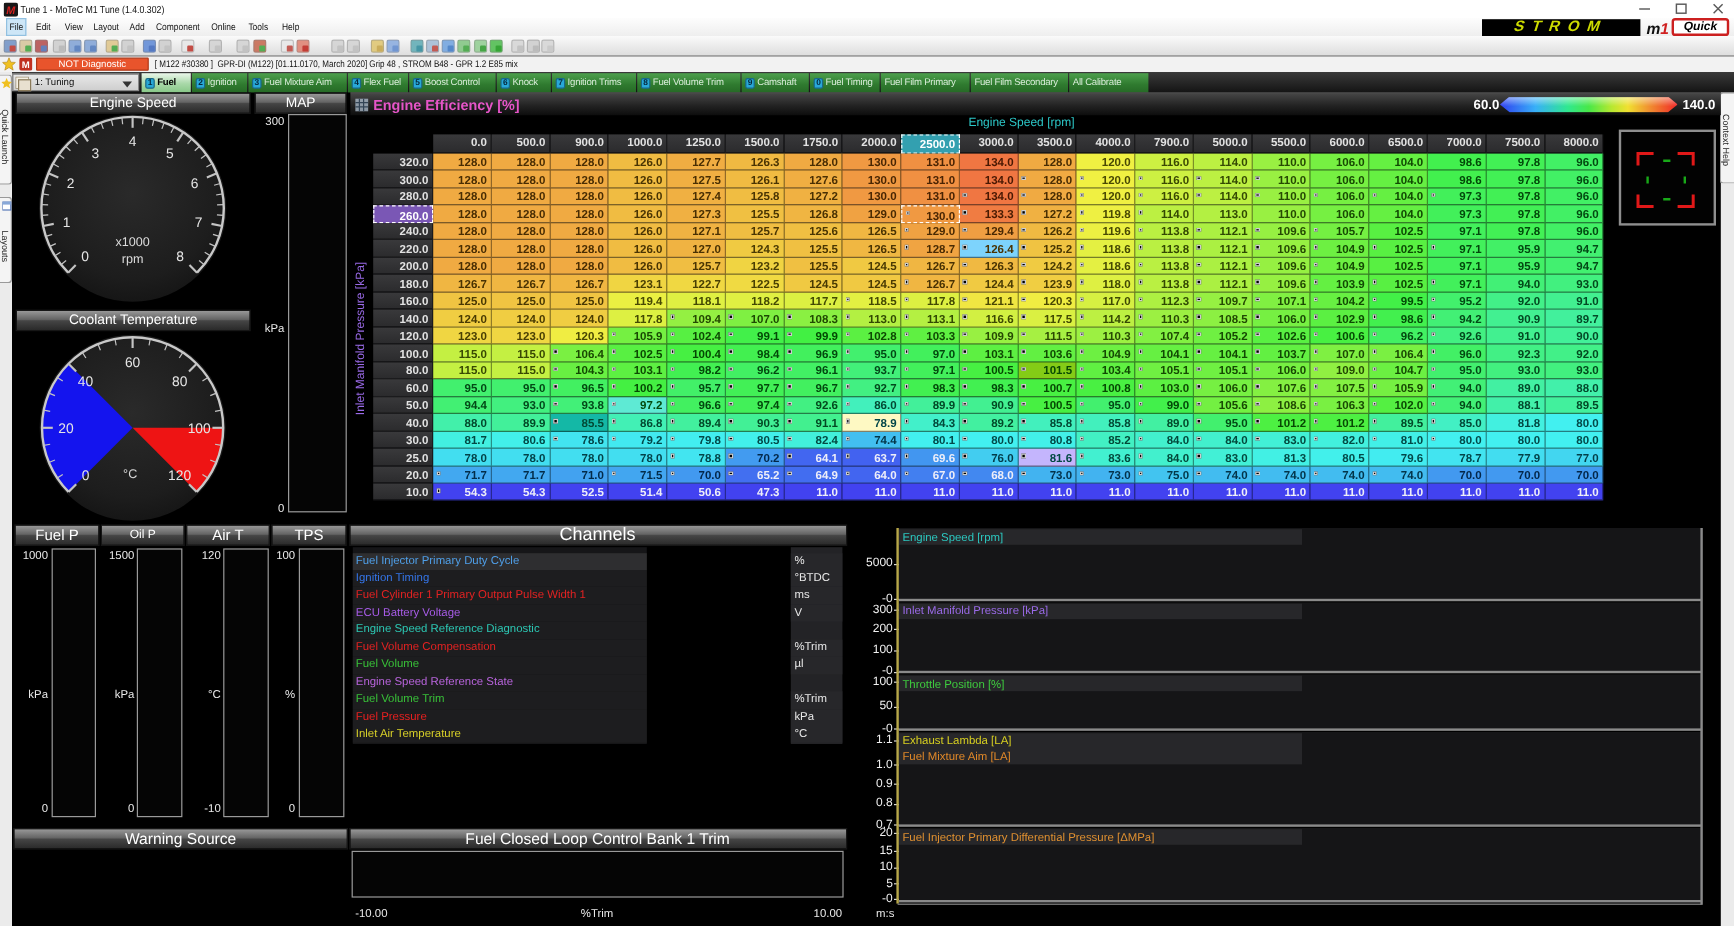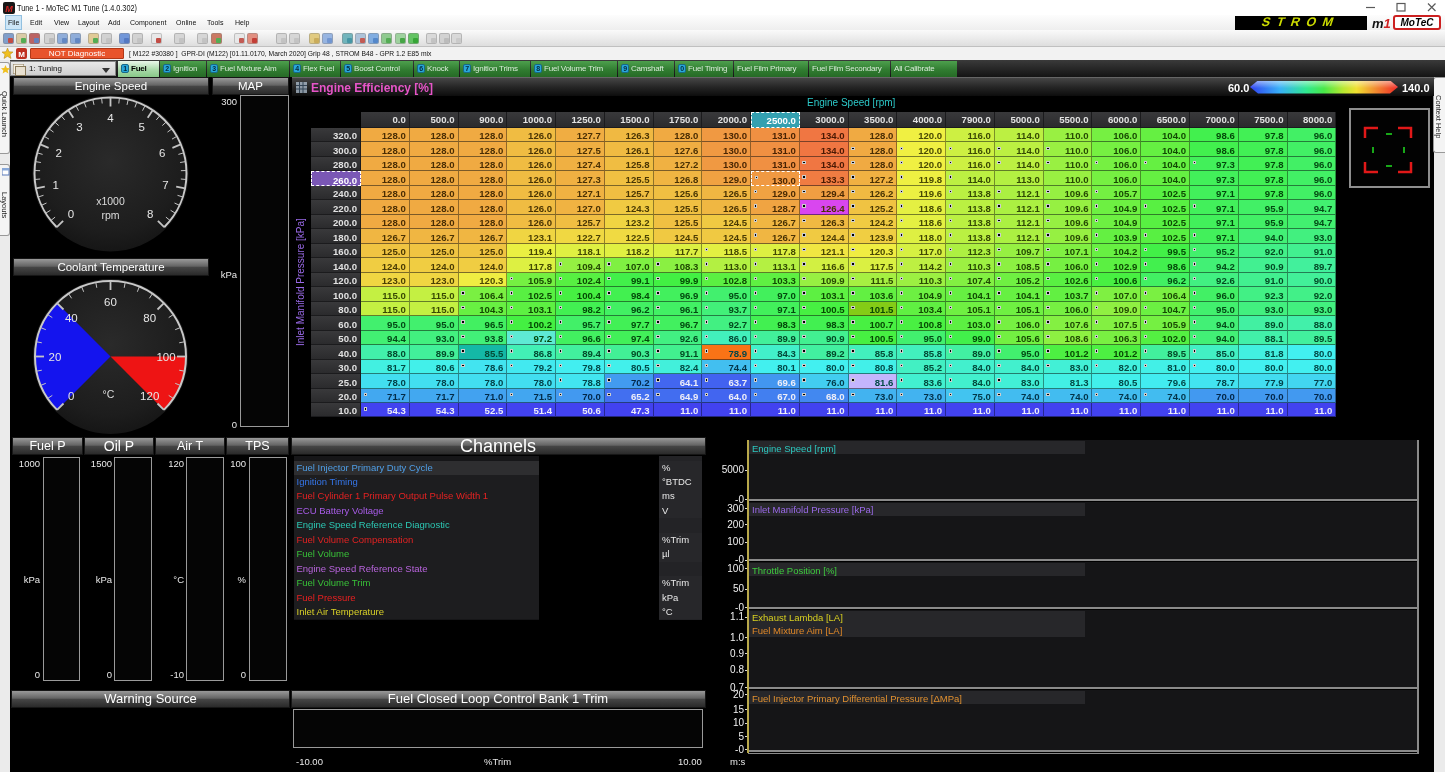--- a/index.html
+++ b/index.html
@@ -104,21 +104,21 @@
     <span style="left:54px" class="mi">View</span>
     <span style="left:78px" class="mi">Layout</span>
     <span style="left:108px" class="mi">Add</span>
     <span style="left:130px" class="mi">Component</span>
     <span style="left:176px" class="mi">Online</span>
     <span style="left:207px" class="mi">Tools</span>
     <span style="left:235px" class="mi">Help</span>
 </div>
 <div class="abs" id="strom"><span>STROM</span></div>
 <div class="abs" id="m1logo">m<span style="color:#d02020">1</span></div>
-<div class="abs" id="motec">MoTeC</div>
+<div class="abs" id="motec">Quick</div>
 
 <div class="abs" id="toolbar">
     <span class="ti" style="left:3px;background:#7898c8">
       <b style="background:#c04038"></b>
     </span>
     <span class="ti" style="left:16px;background:#d8c8a0">
       <b style="background:#48a848"></b>
     </span>
     <span class="ti" style="left:29px;background:#b85858">
       <b style="background:#5878b8"></b>
@@ -497,21 +497,21 @@
     <div class="r">220.0</div>
     <div class="c" style="background:#f0aa42;color:#492d03">128.0</div>
     <div class="c" style="background:#f0aa42;color:#492d03">128.0</div>
     <div class="c" style="background:#f0aa42;color:#492d03">128.0</div>
     <div class="c" style="background:#f0bc42;color:#493403">126.0</div>
     <div class="c" style="background:#f0b342;color:#493103">127.0</div>
     <div class="c" style="background:#f0ca42;color:#493a03">124.3</div>
     <div class="c" style="background:#f0c042;color:#493603">125.5</div>
     <div class="c" style="background:#f0b742;color:#493303">126.5</div>
     <div class="c" style="background:#f0a442;color:#492b03"><i></i>128.7</div>
-    <div class="c" style="background:#d946ef;color:#493303"><i></i>126.4</div>
+    <div class="c" style="background:#7dd3fc;color:#493303"><i></i>126.4</div>
     <div class="c" style="background:#f0c342;color:#493703"><i></i>125.2</div>
     <div class="c" style="background:#e4f042;color:#454903"><i></i>118.6</div>
     <div class="c" style="background:#baf042;color:#344903"><i></i>113.8</div>
     <div class="c" style="background:#abf042;color:#2e4903"><i></i>112.1</div>
     <div class="c" style="background:#96f042;color:#254903"><i></i>109.6</div>
     <div class="c" style="background:#6df042;color:#144903"><i></i>104.9</div>
     <div class="c" style="background:#58f042;color:#0c4903"><i></i>102.5</div>
     <div class="c" style="background:#42f05b;color:#03490d"><i></i>97.1</div>
     <div class="c" style="background:#42f066;color:#034911">95.9</div>
     <div class="c" style="background:#42f070;color:#034916">94.7</div>
@@ -705,21 +705,21 @@
     <div class="c" style="background:#42f0a9;color:#03492d">88.1</div>
     <div class="c" style="background:#42f09d;color:#034928">89.5</div>
     <div class="r">40.0</div>
     <div class="c" style="background:#42f0aa;color:#03492d">88.0</div>
     <div class="c" style="background:#42f09a;color:#034927">89.9</div>
     <div class="c" style="background:#14b8a6;color:#034936"><i></i>85.5</div>
     <div class="c" style="background:#42f0b5;color:#034932"><i></i>86.8</div>
     <div class="c" style="background:#42f09e;color:#034928"><i></i>89.4</div>
     <div class="c" style="background:#42f096;color:#034925"><i></i>90.3</div>
     <div class="c" style="background:#42f08f;color:#034922"><i></i>91.1</div>
-    <div class="c" style="background:#f97316;color:#034649"><i></i>78.9</div>
+    <div class="c" style="background:#fef9c3;color:#034649"><i></i>78.9</div>
     <div class="c" style="background:#42f0ca;color:#03493a"><i></i>84.3</div>
     <div class="c" style="background:#42f0a0;color:#034929"><i></i>89.2</div>
     <div class="c" style="background:#42f0bd;color:#034935"><i></i>85.8</div>
     <div class="c" style="background:#42f0bd;color:#034935"><i></i>85.8</div>
     <div class="c" style="background:#42f0a2;color:#03492a"><i></i>89.0</div>
     <div class="c" style="background:#42f06e;color:#034915"><i></i>95.0</div>
     <div class="c" style="background:#4df042;color:#074903"><i></i>101.2</div>
     <div class="c" style="background:#4df042;color:#074903"><i></i>101.2</div>
     <div class="c" style="background:#42f09d;color:#034928"><i></i>89.5</div>
     <div class="c" style="background:#42f0c4;color:#034938"><i></i>85.0</div>
@@ -822,21 +822,21 @@
   <g stroke="#18a818" stroke-width="2">
    <line x1="35" y1="24" x2="41" y2="24"></line>
         <line x1="35" y1="56" x2="41" y2="56"></line>
    <line x1="22" y1="37" x2="22" y2="43"></line>
         <line x1="53" y1="37" x2="53" y2="43"></line>
   </g>
  </svg>
 </div>
 
 <div class="phdr" style="left:12px;top:437px;width:71px;font-size:12.5px">Fuel P</div>
-<div class="phdr" style="left:84px;top:437px;width:70px;font-size:14px">Oil P</div>
+<div class="phdr" style="left:84px;top:437px;width:70px;font-size:10px">Oil P</div>
 <div class="phdr" style="left:155px;top:437px;width:70px;font-size:12.5px">Air T</div>
 <div class="phdr" style="left:226px;top:437px;width:63px;font-size:12.5px">TPS</div>
 <div class="bbar" style="left:42.5px;top:457px;width:37.5px;height:224px"></div>
 <div class="bbar" style="left:114px;top:457px;width:37.5px;height:224px"></div>
 <div class="bbar" style="left:186px;top:457px;width:37.5px;height:224px"></div>
 <div class="bbar" style="left:248.5px;top:457px;width:38px;height:224px"></div>
 <span class="wlab" style="left:10px;top:458px;width:30px">1000</span>
 <span class="wlab" style="left:10px;top:574px;width:30px">kPa</span>
 <span class="wlab" style="left:10px;top:669px;width:30px">0</span>
 <span class="wlab" style="left:82px;top:458px;width:30px">1500</span>
@@ -844,21 +844,21 @@
 <span class="wlab" style="left:82px;top:669px;width:30px">0</span>
 <span class="wlab" style="left:154px;top:458px;width:30px">120</span>
 <span class="wlab" style="left:154px;top:574px;width:30px">°C</span>
 <span class="wlab" style="left:154px;top:669px;width:30px">-10</span>
 <span class="wlab" style="left:216px;top:458px;width:30px">100</span>
 <span class="wlab" style="left:216px;top:574px;width:30px">%</span>
 <span class="wlab" style="left:216px;top:669px;width:30px">0</span>
 
 <div class="phdr" style="left:11px;top:690px;width:279px;font-size:13px">Warning Source</div>
 
-<div class="phdr" style="left:290.5px;top:437px;width:415px;font-size:18px">Channels</div>
+<div class="phdr" style="left:290.5px;top:437px;width:415px;font-size:15px">Channels</div>
 <div id="chnames"></div>
 <div id="chunits"></div>
 <div class="chr" style="top:460.5px;background:#2e2e30"><span style="color:#4f9fe8">Fuel Injector Primary Duty Cycle</span></div>
 <div class="chu" style="top:460.5px">%</div>
 <div class="chr" style="top:474.95px;background:#1d1d1f"><span style="color:#3575e8">Ignition Timing</span></div>
 <div class="chu" style="top:474.95px">°BTDC</div>
 <div class="chr" style="top:489.4px;background:#1d1d1f"><span style="color:#e32222">Fuel Cylinder 1 Primary Output Pulse Width 1</span></div>
 <div class="chu" style="top:489.4px">ms</div>
 <div class="chr" style="top:503.85px;background:#1d1d1f"><span style="color:#a85ce8">ECU Battery Voltage</span></div>
 <div class="chu" style="top:503.85px">V</div>

